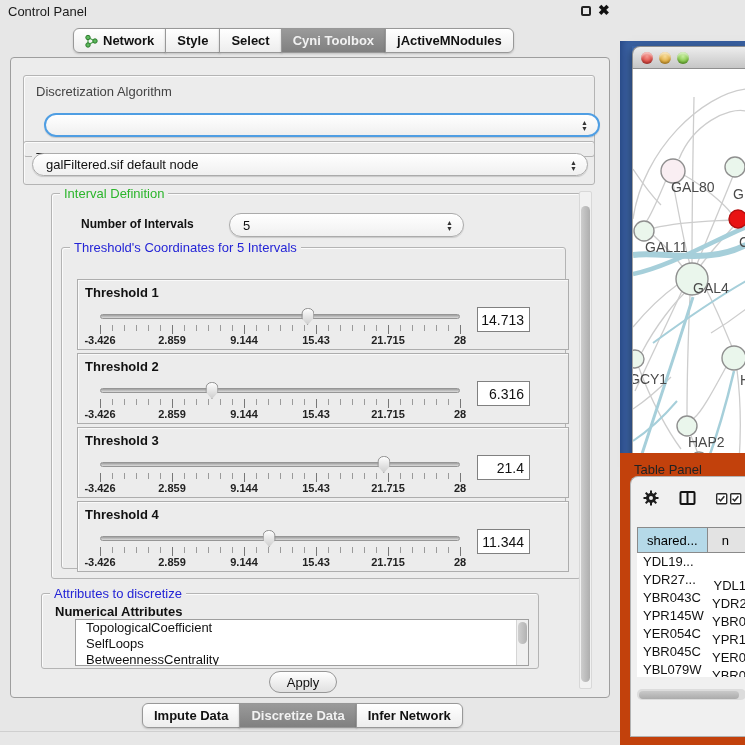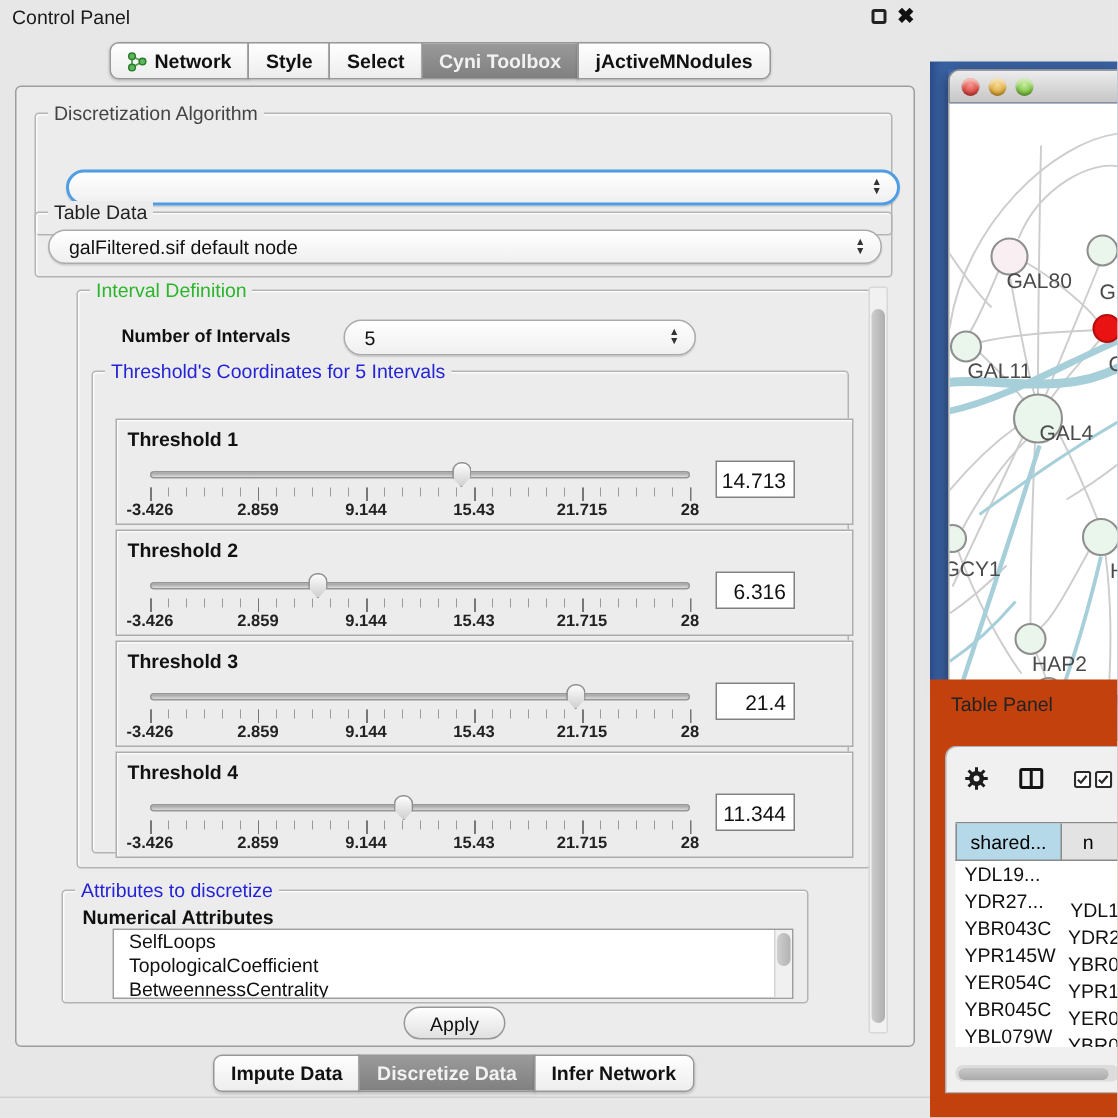--- a/index.html
+++ b/index.html
@@ -26,21 +26,21 @@
   .tab.active { background:linear-gradient(#9a9a9a,#808080); color:#f2f2f2; }
 
   .main-panel { position:absolute; left:10px; top:57px; width:600px; height:641px;
     background:#ececec; border:1px solid #9e9e9e; border-radius:4px; }
 
   .group { position:absolute; border:1px solid #b4b4b4; border-radius:3px;
     box-shadow:inset 1px 1px 0 rgba(255,255,255,.8); }
   .group-title { position:absolute; top:-8px; left:8px; background:#ececec; padding:0 4px; font-size:13px; }
   .t-green { color:#2cb52c; }
   .t-blue { color:#2424d6; }
-  .t-dark { color:#444; }
+  .t-dark { color:#444;margin-top:16px; }
 
   .combo { position:absolute; background:linear-gradient(#ffffff,#f0f0f0);
     border:1px solid #ababab; border-radius:12px; box-shadow:0 1px 1px rgba(0,0,0,.15);
     font-size:13px; color:#111; display:flex; align-items:center; padding:0 26px 0 13px; }
   .stepper { position:absolute; right:10px; top:50%; transform:translateY(-50%);
     display:flex; flex-direction:column; line-height:5px; font-size:7px; color:#333; gap:1px; }
 
   
   .algo-combo { left:20px; top:37px; width:556px; height:24px; border:2px solid #4f9ee3; }
 
@@ -104,21 +104,21 @@
     box-shadow:inset 0 2px 2px rgba(255,255,255,.6), inset 0 -2px 2px rgba(0,0,0,.2); }
   .light.red { left:8px; background:radial-gradient(circle at 50% 35%, #f49b94, #dd4a43 60%, #a02622); }
   .light.yellow { left:26px; background:radial-gradient(circle at 50% 35%, #f7dc9a, #dfaa3c 60%, #9c7117); }
   .light.green { left:44px; background:radial-gradient(circle at 50% 35%, #c8eda0, #7fc544 60%, #47851c); }
   .net-canvas { position:absolute; left:0; top:23px; width:113px; height:394px;
     background:#fff; border-left:1px solid #a5a5a5; overflow:hidden; }
   .node-label { position:absolute; font-size:14px; color:#4a4a4a; white-space:nowrap; }
 
   .table-panel-area { position:absolute; left:0; top:453px; width:125px; height:292px; background:#c2410c; }
   .tp-title { position:absolute; left:14px; top:9px; font-size:13px; color:#222; }
-  .tp-card { position:absolute; left:10px; top:44px; width:115px; height:232px;
+  .tp-card { position:absolute; left:10px; top:23px; width:115px; height:261px;
     background:#f0f0f0; border:1px solid #b2b2b2; border-right:none; border-radius:8px 0 0 0; overflow:hidden;padding-left:24px; }
   .tp-toolbar { position:absolute; left:0; top:0; width:115px; height:42px; }
   .tbtn { position:absolute; top:13px; }
   .tp-header { position:absolute; left:6px; top:50px; width:109px; height:26px; display:flex;
     font-size:13px; border-top:1px solid #8a8a8a; }
   .hcell { border:1px solid #8a8a8a; border-top:none; display:flex; align-items:center; }
   .hcell.sel { width:76px; background:#b5d9e8; justify-content:center; }
   .hcell.plain { width:40px; background:#e3e3e3; padding-left:14px; border-left:none; }
   .tp-body { position:absolute; left:6px; top:76px; width:109px; height:124px; overflow:hidden;
     background:#fff; font-size:13px; }
@@ -269,22 +269,22 @@
           <span style="left:382px">28</span>
         </div>
         <div class="valbox">11.344</div>
       </div>
 
       <div class="group" style="left:30px; top:535px; width:498px; height:76px;">
         <span class="group-title t-blue">Attributes to discretize</span>
       </div>
       <span style="position:absolute; left:44px; top:546px; font-size:13px; font-weight:bold; color:#111;">Numerical Attributes</span>
       <div class="listbox" style="left:64px; top:561px;">
+        <div class="item">TopologicalCoefficient</div>
         <div class="item">SelfLoops</div>
-        <div class="item">TopologicalCoefficient</div>
         <div class="item">BetweennessCentrality</div>
         <div class="list-scroll">
           <div class="lthumb"></div>
         </div>
       </div>
 
       <div class="apply-btn" style="left:258px; top:613px;">Apply</div>
 
       <div class="settings-scrollbar" style="left:568px; top:133px; height:498px;">
         <div class="sthumb"></div>

